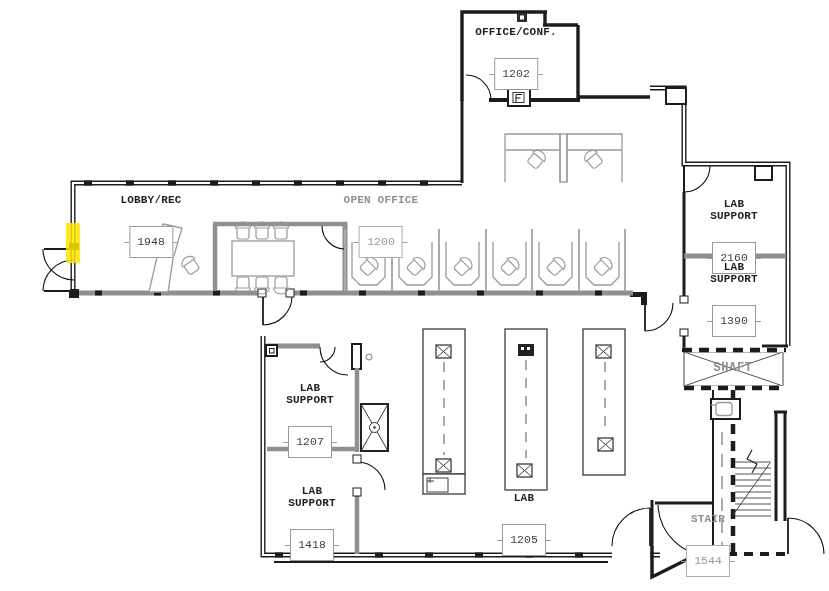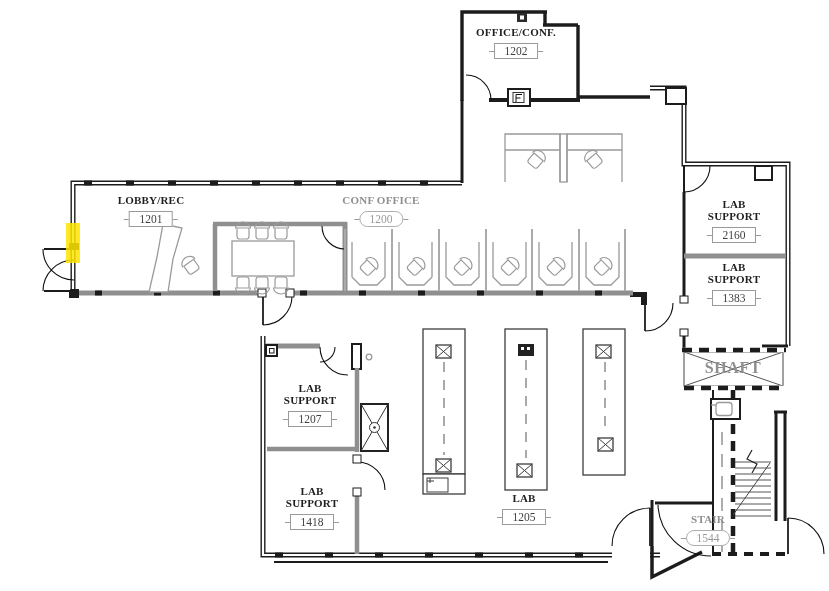--- a/index.html
+++ b/index.html
@@ -1,36 +1,36 @@
 <!DOCTYPE html>
 <html><head>
 <meta charset="utf-8">
 <style>
   html,body{margin:0;padding:0;background:#fff;}
   .stage{position:relative;width:829px;height:591px;background:#fff;overflow:hidden;
-         font-family:Liberation Serif, serif;}
+         font-family:Liberation Mono, monospace;}
   .stage svg{position:absolute;left:0;top:0;}
   
   .wd{stroke:#1c1c1c;fill:none;}
   .wh{stroke:#ffffff;fill:none;}
   .wg{stroke:#8f8f8f;fill:none;}
   .fu{stroke:#9a9a9a;fill:none;stroke-width:1.3;}
   .arc{stroke:#111;fill:none;stroke-width:1.1;}
   .box{fill:#fff;stroke:#1c1c1c;}
   
   .rlabel{position:absolute;transform:translateX(-50%);text-align:center;z-index:5;}
   .rname{font-size:11px;font-weight:bold;color:#1f1f1f;line-height:12px;letter-spacing:.2px;white-space:nowrap;}
   .wrap .rname{white-space:normal;}
-  .rnum{position:relative;display:inline-block;margin-top:5px;padding:0 6px;min-width:30px;
+  .rnum{position:relative;display:inline-block;margin-top:20px;padding:8px 6px;min-width:30px;
         font-size:11.5px;line-height:14px;color:#3f3f3f;background:#fff;border:1px solid #9a9a9a;}
   .rnum::before,.rnum::after{content:"";position:absolute;top:50%;width:5px;height:1px;background:#9a9a9a;}
   .rnum::before{left:-6px;} .rnum::after{right:-6px;}
   .muted .rname{color:#8f8f8f;}
-  .muted .rnum{color:#9a9a9a;border-color:#aeaeae;border-radius:8px;}
-  .shaft .rname{font-size:16px;letter-spacing:.6px;}
+  .muted .rnum{color:#9a9a9a;border-color:#aeaeae;}
+  .shaft .rname{font-size:12px;letter-spacing:.6px;}
 </style>
 </head>
 <body>
 
 <div class="stage">
 
 <svg width="829" height="591" viewBox="0 0 829 591" xmlns="http://www.w3.org/2000/svg" xmlns:xlink="http://www.w3.org/1999/xlink">
   <defs>
     <g id="chair">
       <path fill="#fff" stroke="#9a9a9a" stroke-width="1.2" d="M-6,-4 h12 v8.5 a2.5,2.5 0 0 1 -2.5,2.5 h-7 a2.5,2.5 0 0 1 -2.5,-2.5 z"></path>
@@ -237,36 +237,36 @@
   <rect x="66" y="223" width="14" height="40" fill="#FFE400" opacity="0.85"></rect>
 </svg>
 
 <div class="rlabel" style="left:516px;top:26px;">
   <div class="rname">OFFICE/CONF.</div>
   <div class="rnum">1202</div>
 </div>
 
 <div class="rlabel" style="left:151px;top:194px;">
   <div class="rname">LOBBY/REC</div>
-  <div class="rnum">1201</div>
+  <div class="rnum">1948</div>
 </div>
 
 <div class="rlabel muted" style="left:381px;top:194px;">
-  <div class="rname">CONF OFFICE</div>
+  <div class="rname">OPEN OFFICE</div>
   <div class="rnum">1200</div>
 </div>
 
 <div class="rlabel wrap" style="left:734px;top:198px;width:70px;">
   <div class="rname">LAB SUPPORT</div>
   <div class="rnum">2160</div>
 </div>
 
 <div class="rlabel wrap" style="left:734px;top:261px;width:70px;">
   <div class="rname">LAB SUPPORT</div>
-  <div class="rnum">1383</div>
+  <div class="rnum">1390</div>
 </div>
 
 <div class="rlabel wrap" style="left:310px;top:382px;width:70px;">
   <div class="rname">LAB SUPPORT</div>
   <div class="rnum">1207</div>
 </div>
 
 <div class="rlabel wrap" style="left:312px;top:485px;width:70px;">
   <div class="rname">LAB SUPPORT</div>
   <div class="rnum">1418</div>

